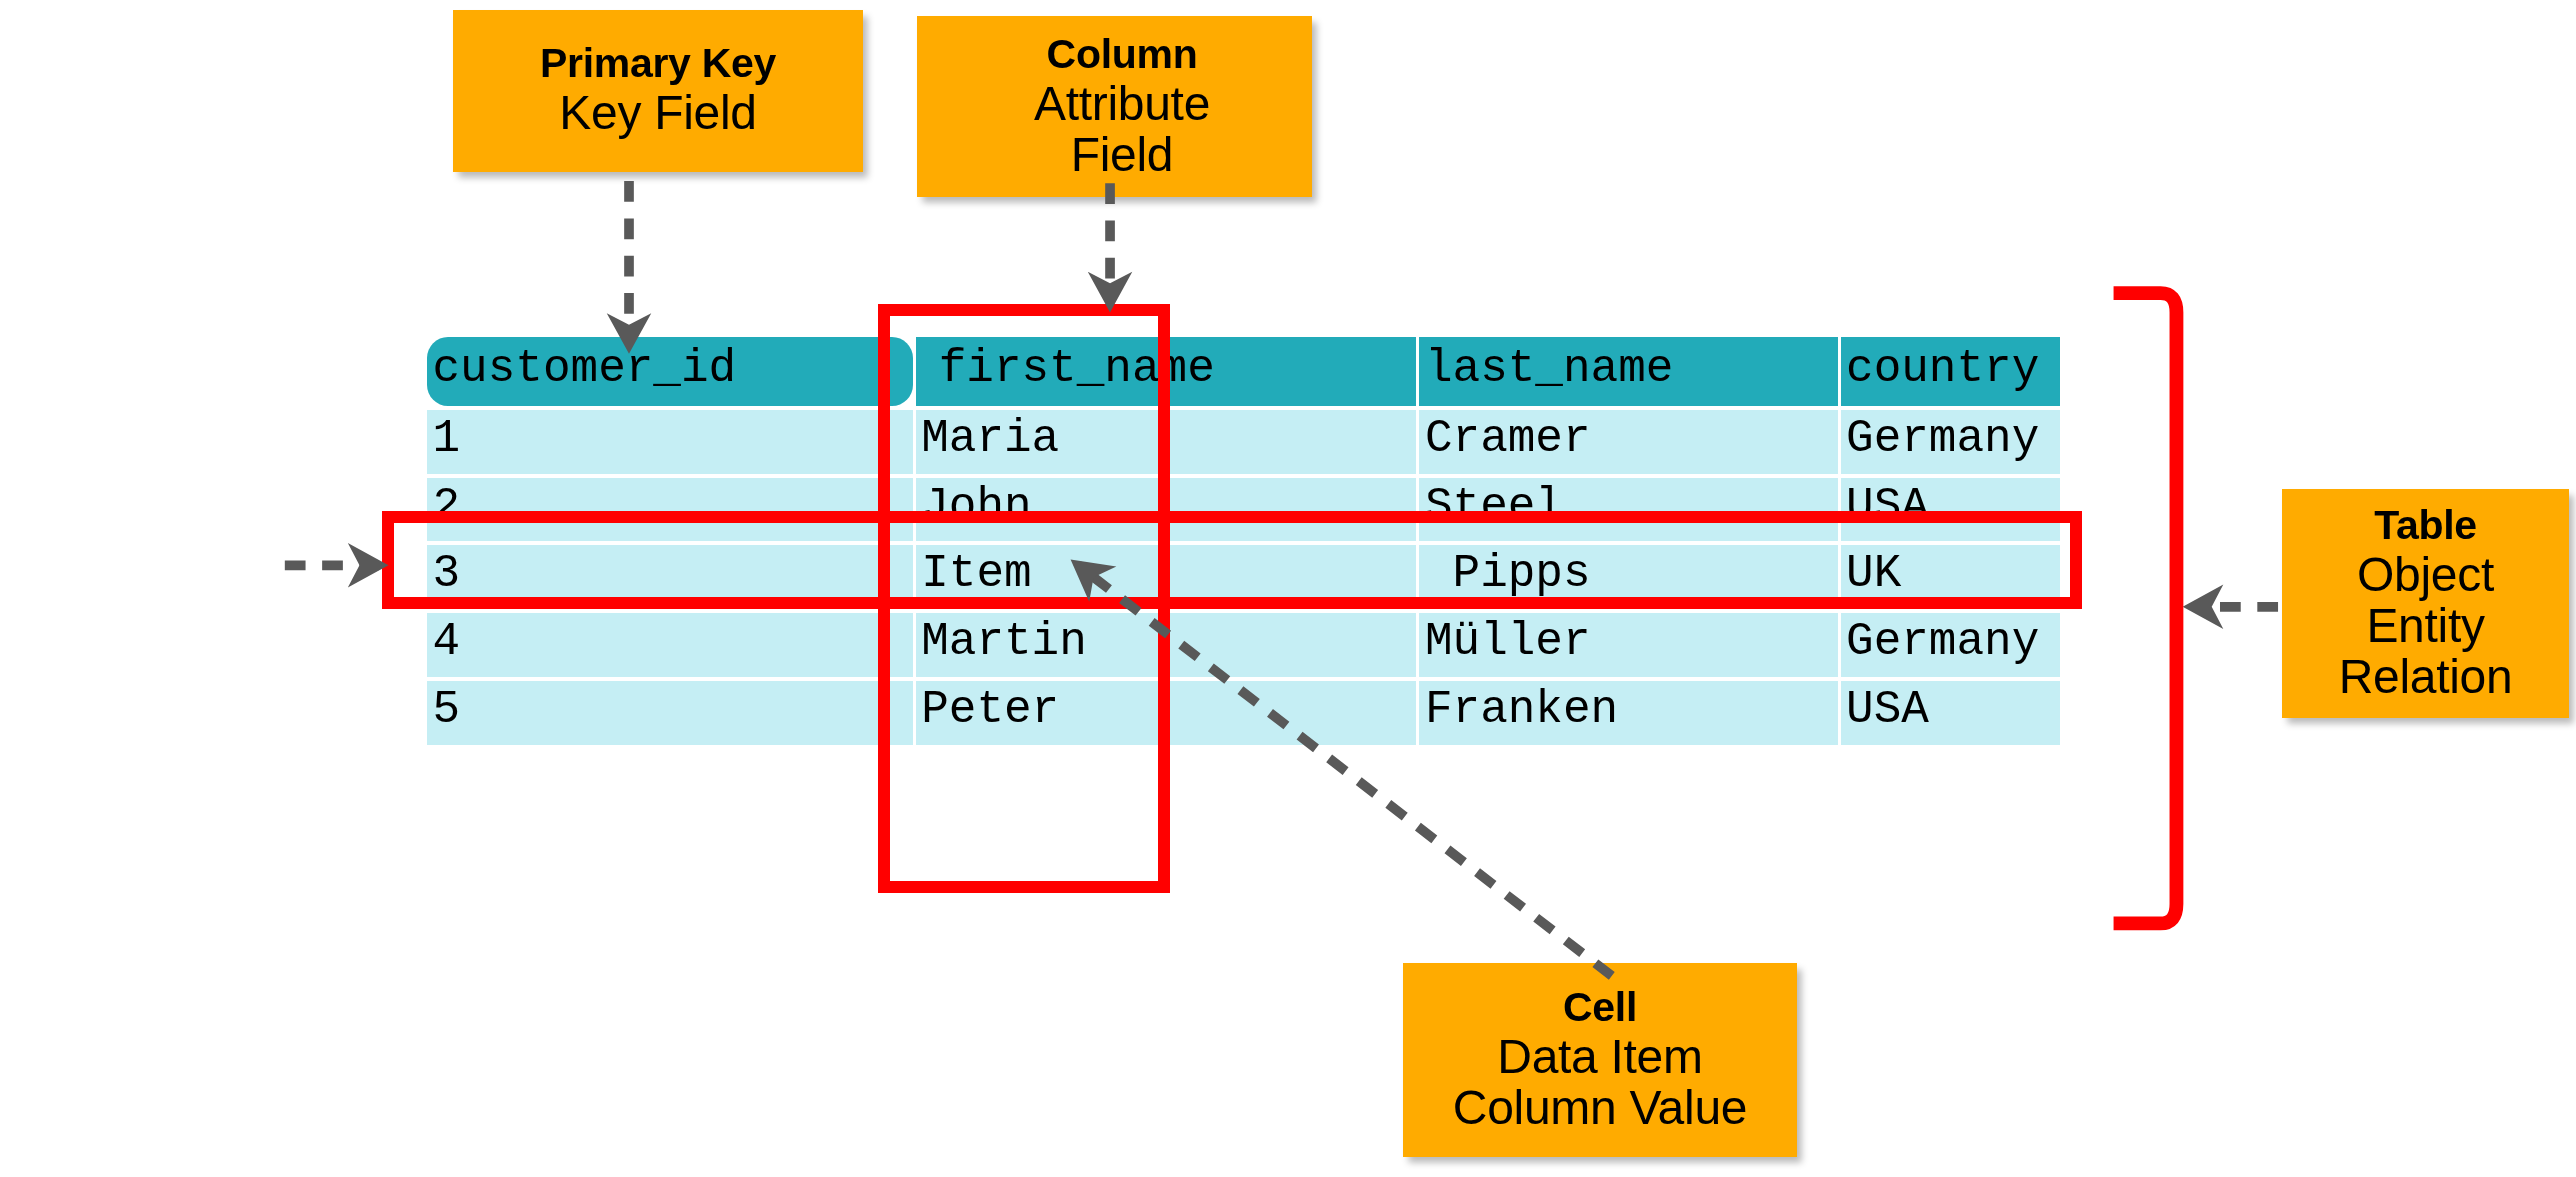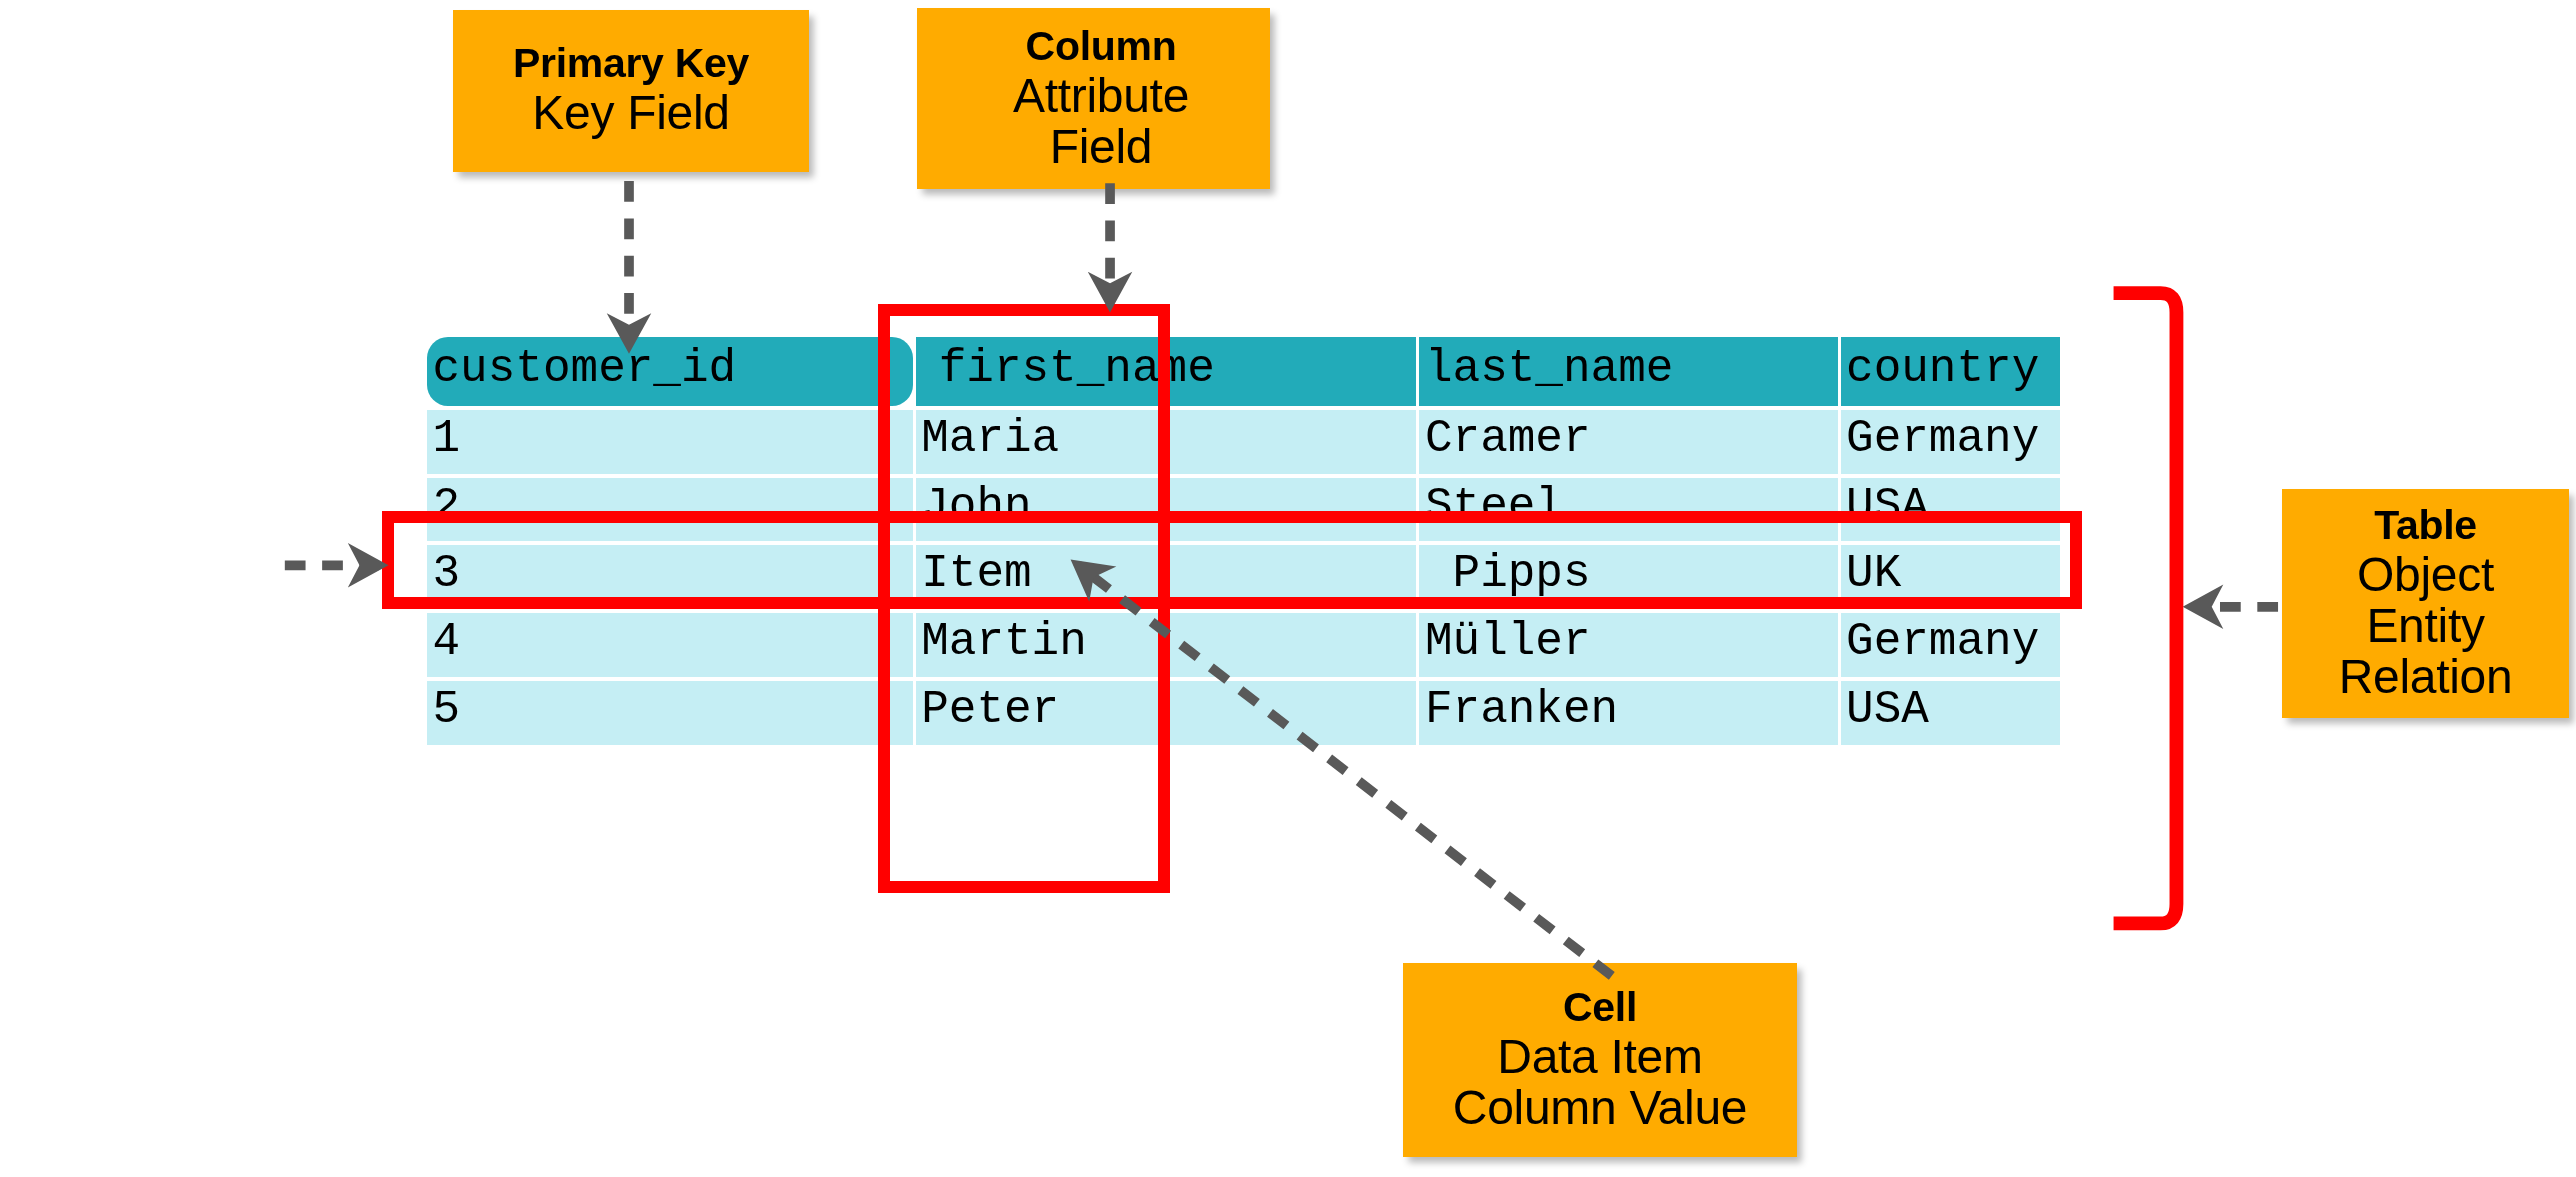--- a/index.html
+++ b/index.html
@@ -38,22 +38,22 @@
     font-size: 41px;
     letter-spacing: -0.3px;
     margin-bottom: 2.8px;
   }
   .callout .c-sub {
     font-weight: normal;
     font-size: 48px;
     letter-spacing: -0.3px;
   }
 
-  #callout-primary-key { left: 453px;  top: 9.7px;   width: 356px; height: 162px; }
-  #callout-column      { left: 917px; top: 8px;    width: 353px; height: 181px; padding-left: 22px; }
+  #callout-primary-key { left: 453px;  top: 9.7px;   width: 410px; height: 162px; }
+  #callout-column      { left: 917px; top: 16px;    width: 395px; height: 181px; padding-left: 22px; }
   #callout-row         { left: 5.5px;    top: 467px;  width: 276px; height: 176px; }
   #callout-table       { left: 2282px; top: 489px;  width: 287px; height: 229px; }
   #callout-cell        { left: 1403px; top: 963px; width: 394px; height: 194px; }
 
   
   #db-table {
     position: absolute;
     left: 424px;
     top: 333px;
     width: 1639px;

